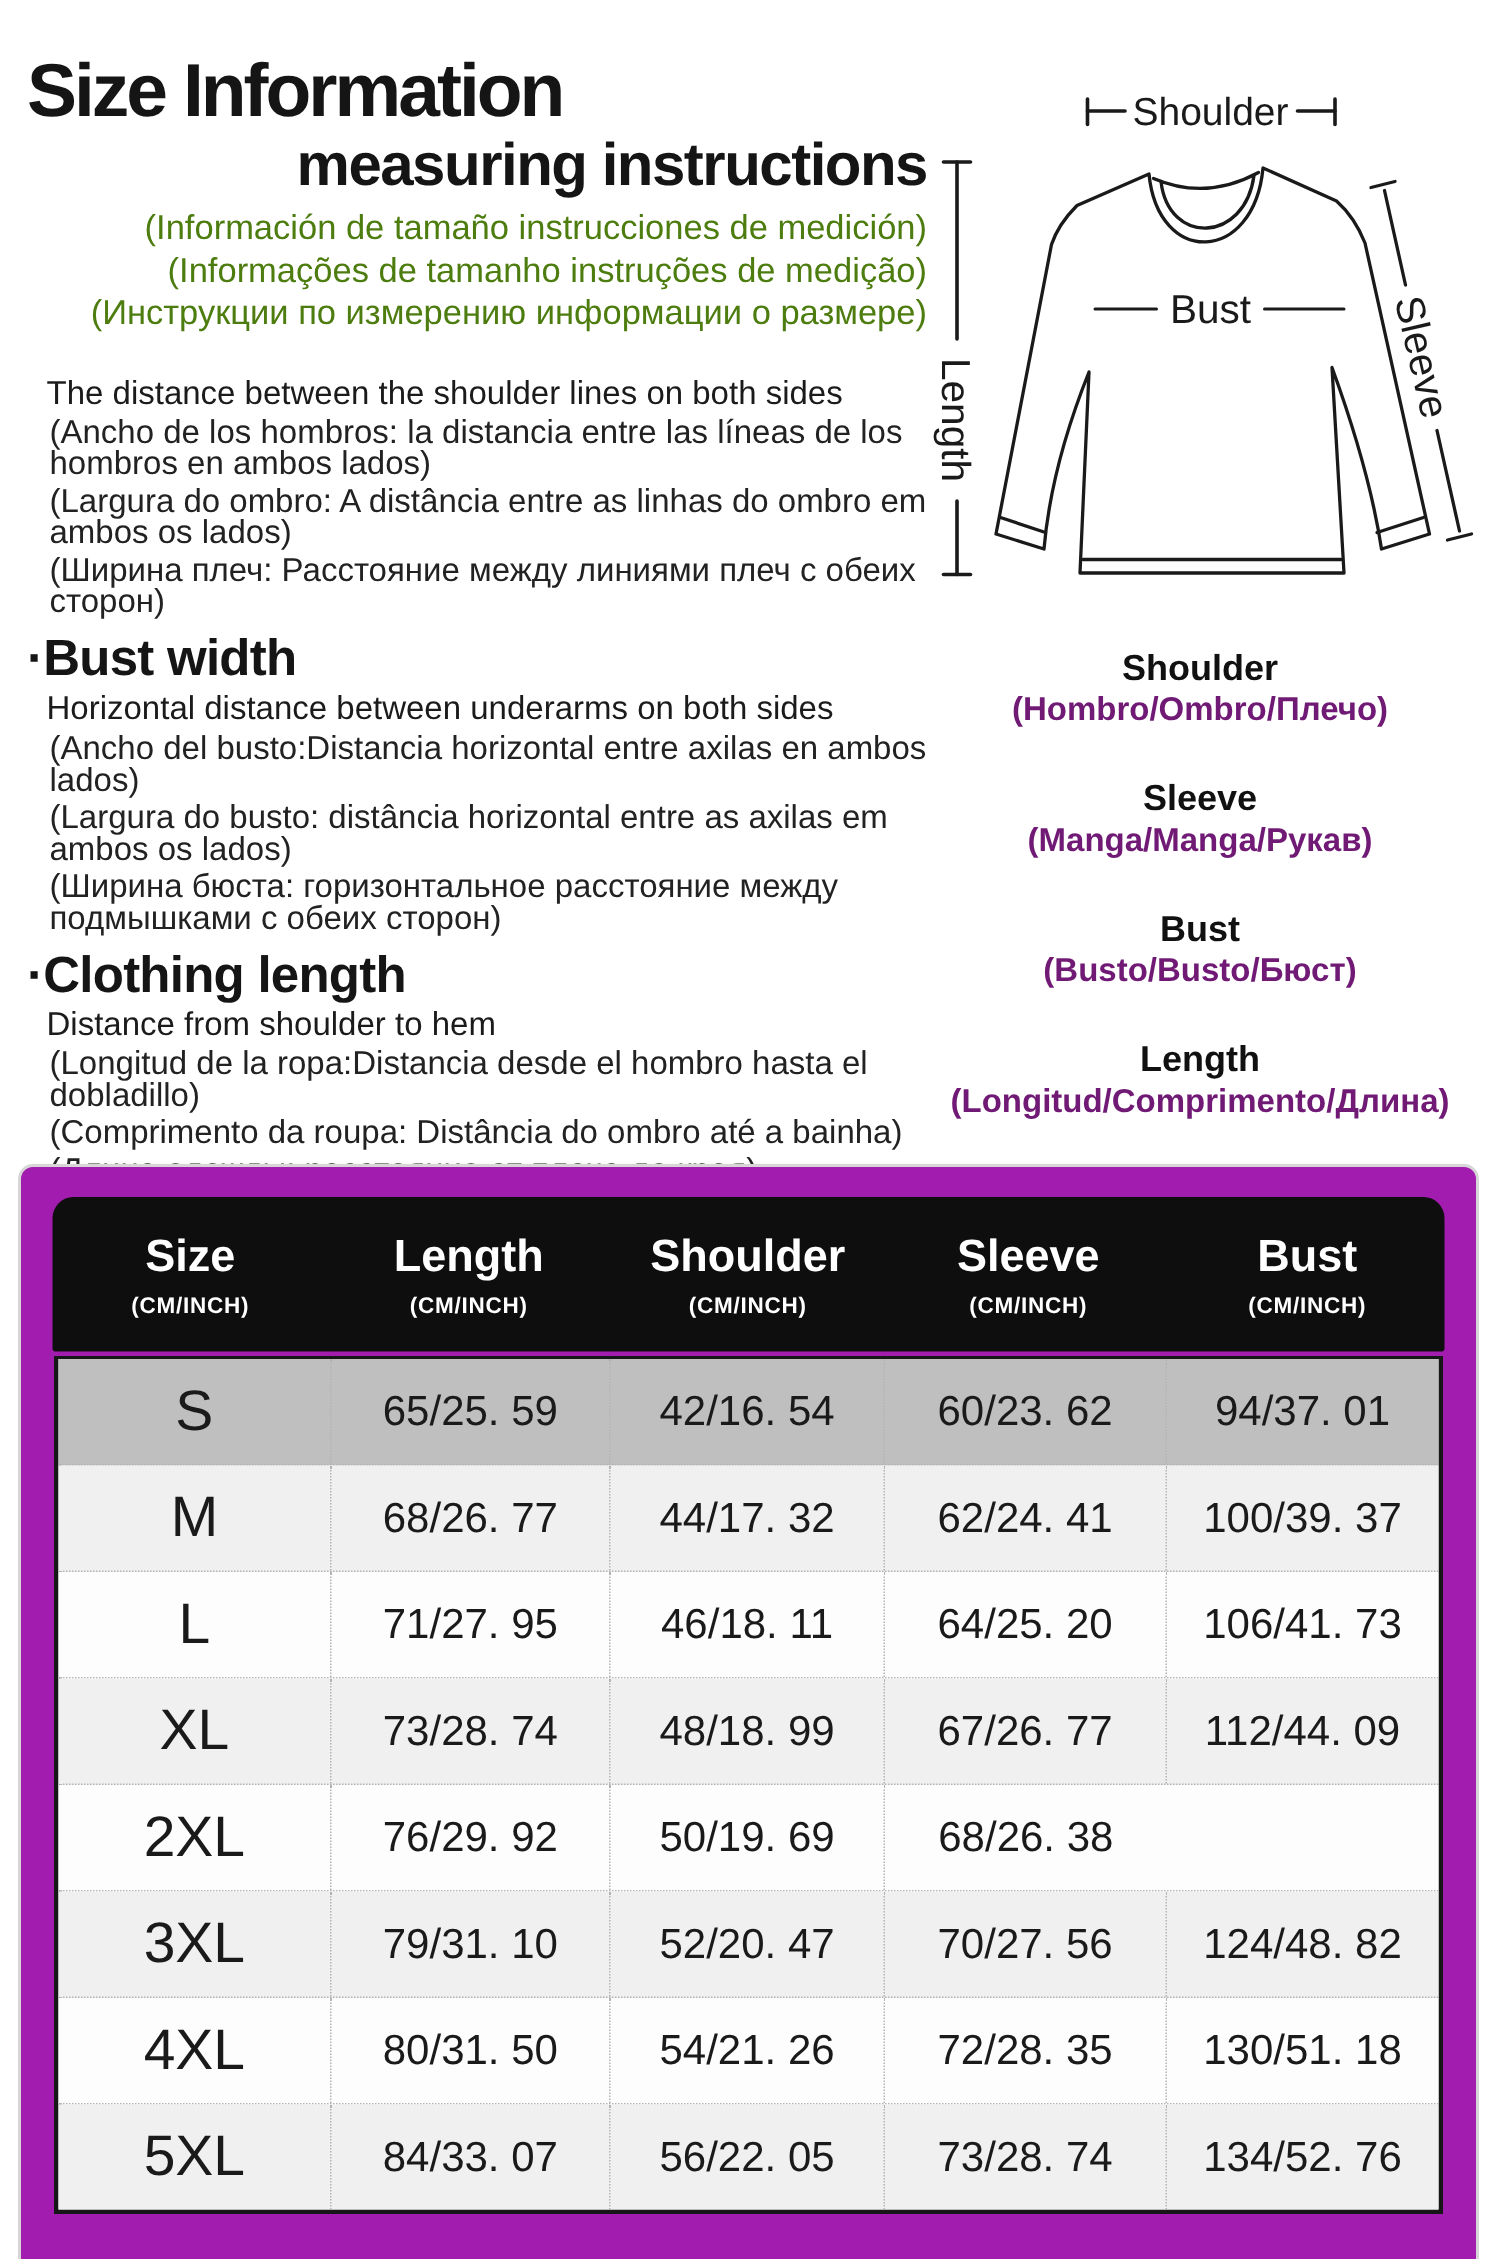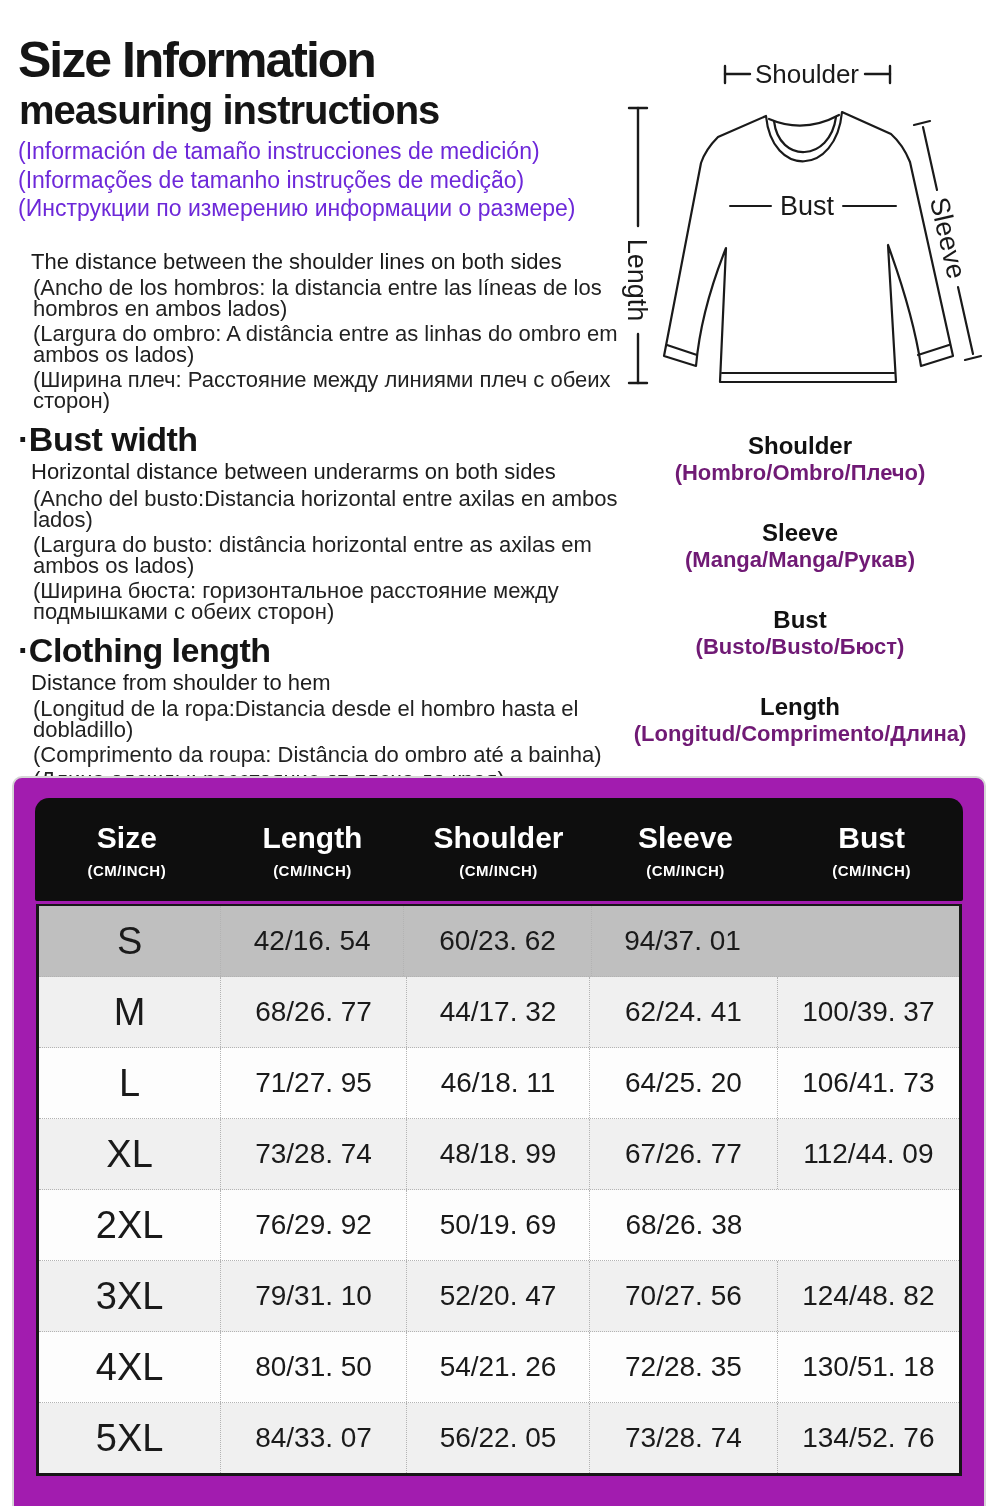--- a/index.html
+++ b/index.html
@@ -5,22 +5,22 @@
   html,body{margin:0;padding:0;}
   body{
     width:1000px;height:1506px;background:#ffffff;position:relative;overflow:hidden;
     font-family:"Liberation Sans","DejaVu Sans",sans-serif;color:#111;
   }
   .page{position:absolute;inset:0;}
 
   
   .intro{position:absolute;left:18px;top:34px;width:600px;}
   .intro h1{font-size:50px;font-weight:bold;letter-spacing:-2px;margin:0;line-height:1.04;color:#151515;}
-  .intro h2{font-size:40px;font-weight:bold;letter-spacing:-1px;margin:3px 0 6px 1px;line-height:1.05;color:#151515;}
-  .top-trans{font-size:23px;line-height:28.5px;margin:0;color:#6d28d9;}
+  .intro h2{font-size:40px;font-weight:bold;letter-spacing:-1px;margin:3px 0 6px 1px;line-height:1.05;color:#151515;text-align:right;}
+  .top-trans{font-size:23px;line-height:28.5px;margin:0;color:#4d7c0f;text-align:right;}
 
   
   .sections{position:absolute;left:18px;top:249px;width:600px;}
   .sec{margin-bottom:9px;}
   .sec h3{font-size:34px;font-weight:bold;letter-spacing:-0.5px;margin:0 0 1px 0;line-height:1.12;color:#151515;}
   .sec .desc{font-size:22px;margin:0 0 3px 13px;line-height:1.15;color:#1b1b1b;}
   .sec .trans{font-size:22px;margin:0 0 4px 15px;line-height:21px;color:#222;}
 
   
   .diagram{position:absolute;left:600px;top:30px;width:400px;height:405px;}
@@ -187,20 +187,21 @@
         </div>
         <div class="th w5">
           <div class="th-label">Bust</div>
           <div class="th-unit">(CM/INCH)</div>
         </div>
       </div>
 
       <div class="tbody">
         <div class="tr row-hl">
           <div class="td td-size w1">S</div>
+          <div class="td w2">65/25. 59</div>
           <div class="td w3">42/16. 54</div>
           <div class="td w4">60/23. 62</div>
           <div class="td w5">94/37. 01</div>
         </div>
         <div class="tr row-alt">
           <div class="td td-size w1">M</div>
           <div class="td w2">68/26. 77</div>
           <div class="td w3">44/17. 32</div>
           <div class="td w4">62/24. 41</div>
           <div class="td w5">100/39. 37</div>

